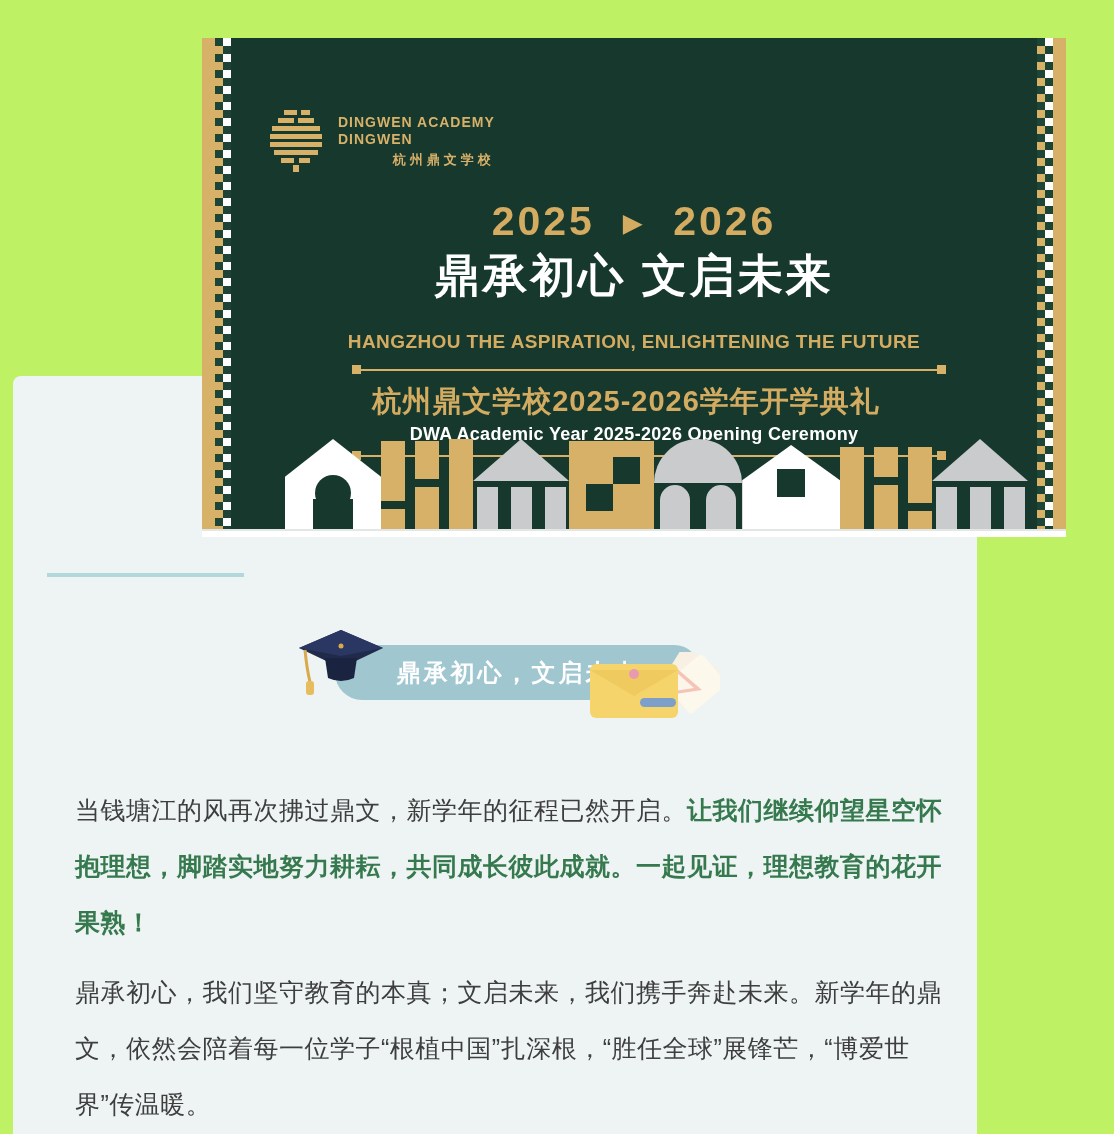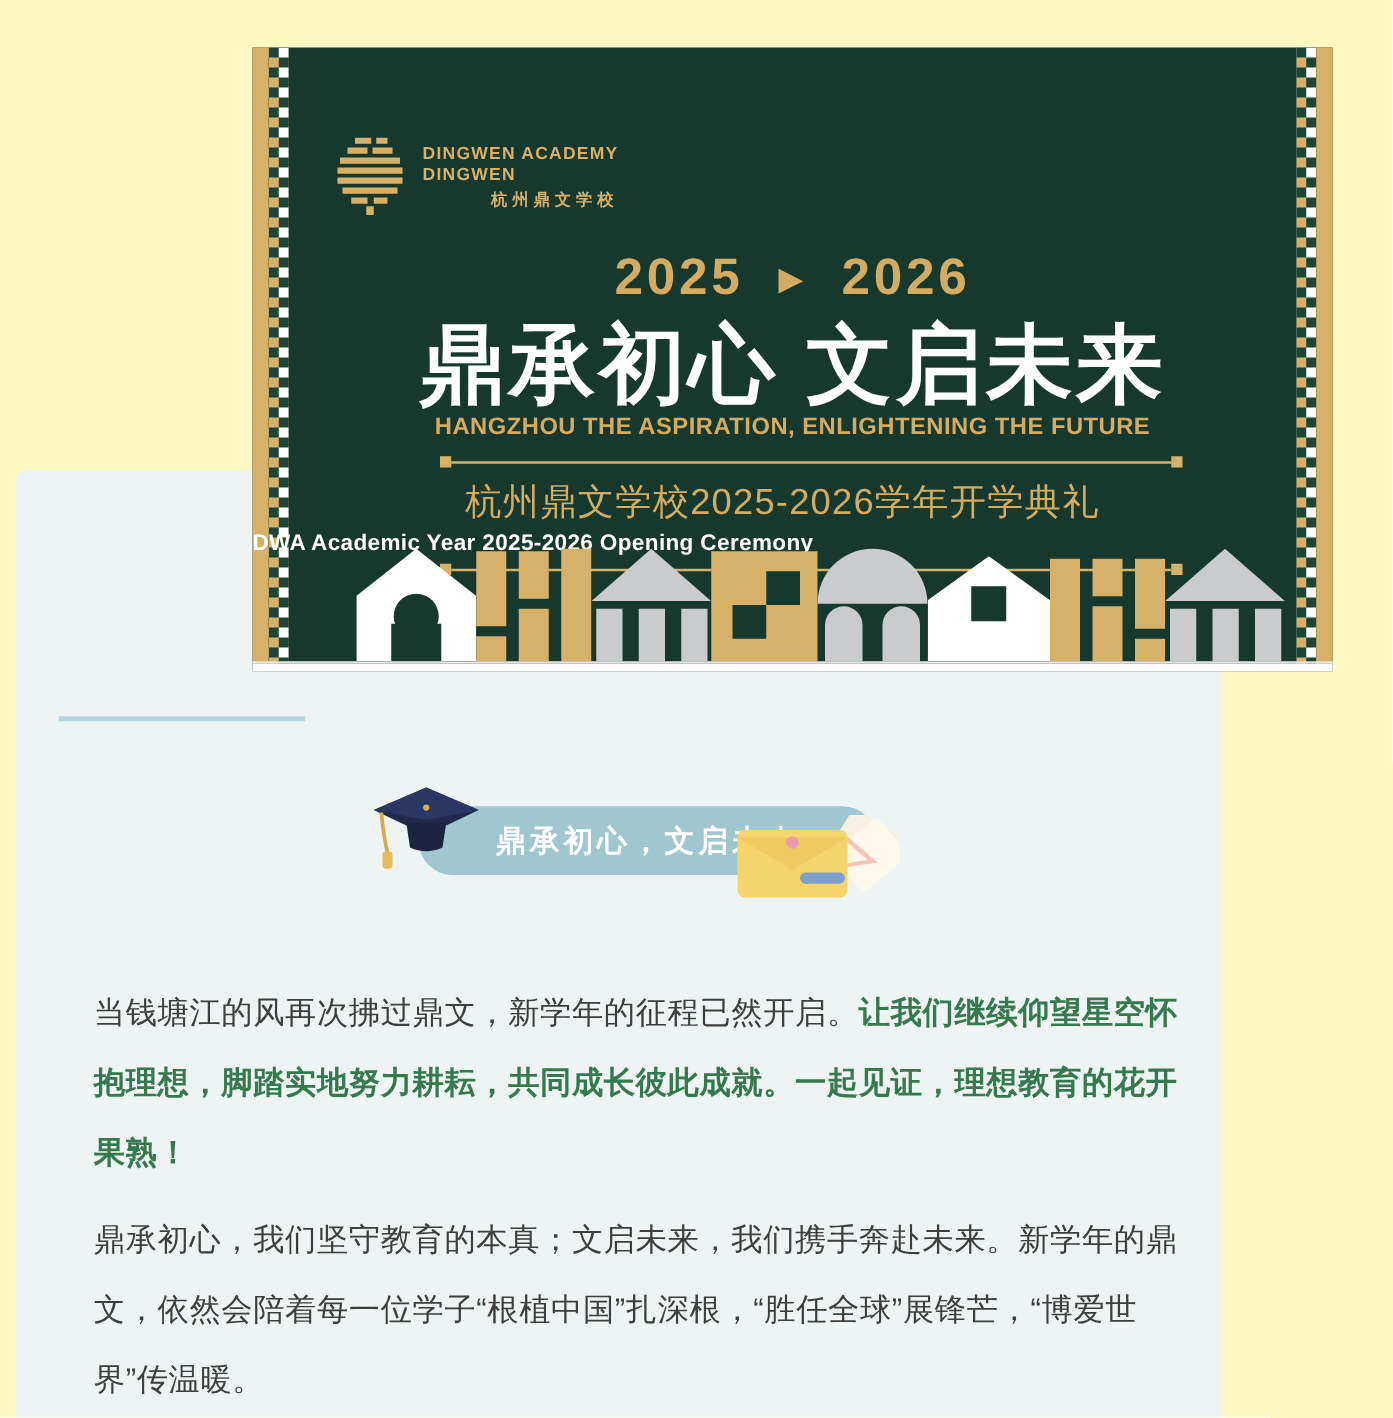--- a/index.html
+++ b/index.html
@@ -1,18 +1,18 @@
 <!DOCTYPE html>
 <html><head>
 <meta charset="utf-8">
 <style>
   * { margin:0; padding:0; box-sizing:border-box; }
   html,body { width:1114px; height:1134px; background:#ffffff;
     font-family:"Liberation Sans", sans-serif; overflow:hidden; }
-  .stage { position:relative; width:1114px; height:1134px; background:#fef9c3; }
+  .stage { position:relative; width:1114px; height:1134px; background:#bef264; }
 
   
   .panel { position:absolute; left:13px; top:376px; width:964px; height:758px;
     background:#edf4f3; border-radius:8px 8px 0 0; }
 
   
   .banner { position:absolute; left:202px; top:38px; width:864px; height:499px;
     background:#17382d; border-bottom:6px solid #ffffff; }
   .edge-gold { position:absolute; top:0; bottom:0; width:13px; background:#d8b169; }
   .edge-gold.l { left:0; } .edge-gold.r { right:0; }
@@ -24,34 +24,34 @@
   .logo-row { position:absolute; top:72px; left:66px; display:flex; align-items:center; gap:14px; }
   .logo-text { color:#d8b169; }
   .logo-text .en { font-size:14px; font-weight:bold; letter-spacing:1px; line-height:17px; }
   .logo-text .cn { font-size:13px; font-weight:bold; letter-spacing:4px; margin-top:3px;text-align:right; }
 
   .years { position:absolute; top:160px; left:0; right:0; text-align:center;
     color:#d3ac61; font-size:41px; font-weight:bold; letter-spacing:3px; }
   .years .arrow { font-size:24px; vertical-align:4px; margin:0 14px; }
 
   .title-cn { position:absolute; top:208px; left:0; right:0; text-align:center;
-    color:#ffffff; font-size:69px; font-weight:bold; letter-spacing:3px; }
+    color:#ffffff; font-size:45px; font-weight:bold; letter-spacing:3px; }
 
   .subtitle-en { position:absolute; top:293px; left:0; right:0; text-align:center;
     color:#d3ac61; font-size:19px; font-weight:bold; letter-spacing:.4px; }
 
   .gold-rule { position:absolute; left:150px; width:594px; height:9px;
     display:flex; align-items:center; }
   .gold-rule .sq { width:9px; height:9px; background:#d8b169; }
   .gold-rule .ln { flex:1; height:2px; background:#d8b169; }
   .rule1 { top:327px; } .rule2 { top:413px; }
 
   .event-cn { position:absolute; top:344px; left:0; right:16px; text-align:center;
-    color:#d3ac61; font-size:29px; font-weight:normal; letter-spacing:1px; }
-  .event-en { position:absolute; top:386px; left:0; right:0; 
+    color:#d3ac61; font-size:29px; font-weight:bold; letter-spacing:1px; }
+  .event-en { position:absolute; top:386px; left:0; right:0; text-align:center;
     color:#ffffff; font-size:18px; font-weight:bold; letter-spacing:.3px; }
 
   
   .buildings { position:absolute; left:30px; right:30px; bottom:2px; height:92px;
     display:flex; align-items:flex-end; justify-content:space-between;
     padding:0 8px 0 53px; }
   .baseline { position:absolute; left:0; right:0; bottom:0; height:2px; background:#e2e6e4; }
   .house { position:relative; background:#ffffff;
     clip-path:polygon(0 42%,50% 0,100% 42%,100% 100%,0 100%); }
   .house.h1 { width:106px; height:90px; }

